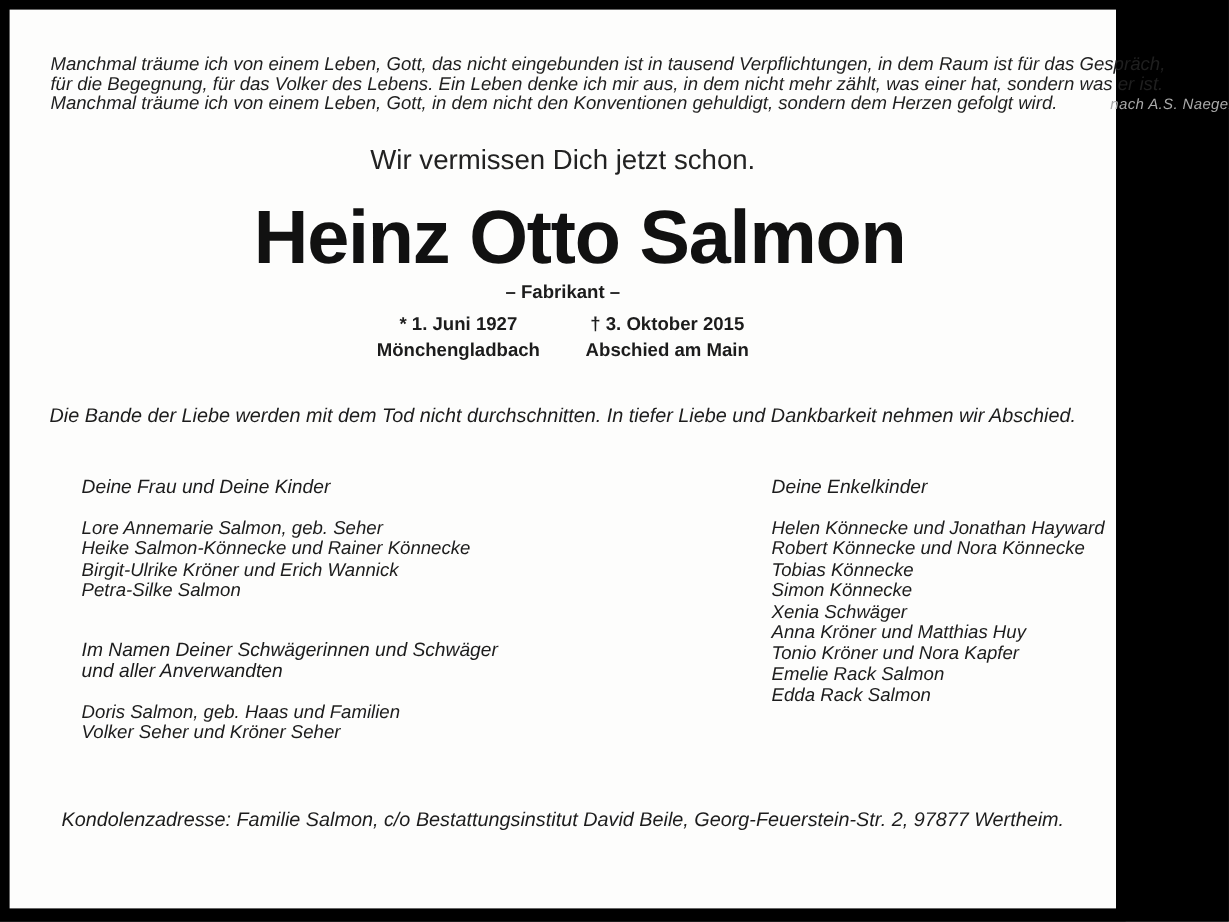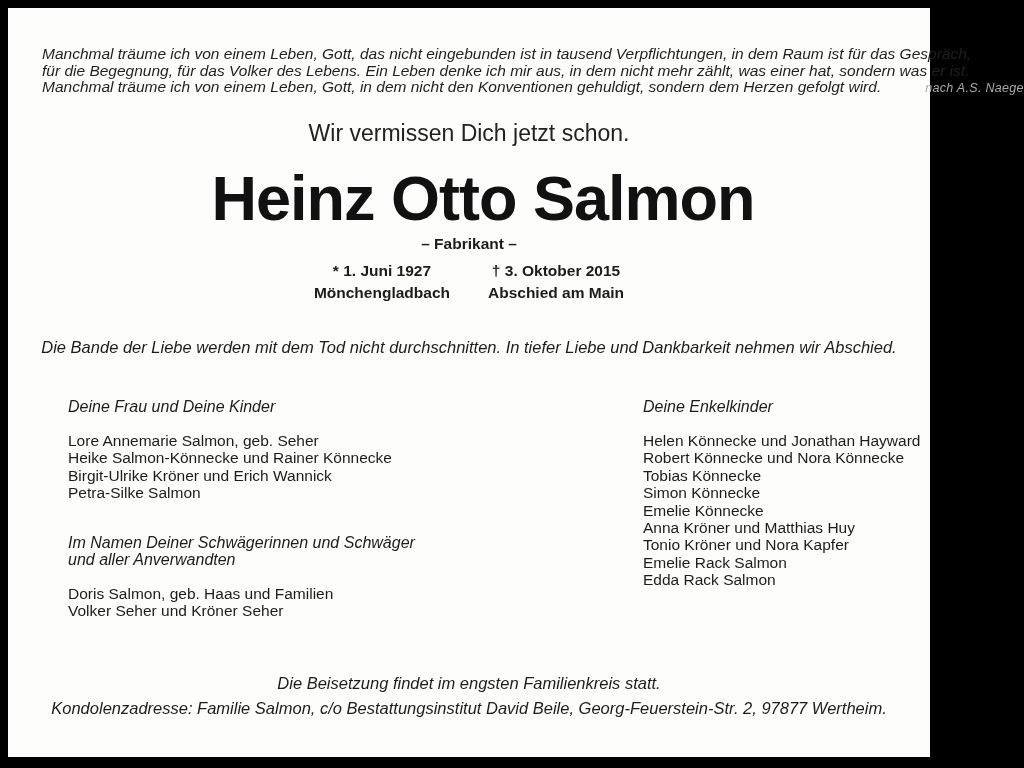--- a/index.html
+++ b/index.html
@@ -76,21 +76,21 @@
   }
   
   .col { position: absolute; font-size: 15.5px; line-height: 17.4px; }
   .group-header {
     position: absolute;
     font-style: italic;
     font-size: 16px;
     line-height: 17.4px;
     white-space: nowrap;
   }
-  .names { position: absolute; white-space: nowrap; }
+  .names { position: absolute; white-space: nowrap; font-style: italic; }
   .names div { height: 17.4px; }
   .hdr-family { left: 60px; top: 390px; }
   .names-family { left: 60px; top: 424px; }
   .hdr-relatives { left: 60px; top: 526px; }
   .names-relatives { left: 60px; top: 577px; }
   .hdr-grandchildren { left: 635px; top: 390px; }
   .names-grandchildren { left: 635px; top: 424px; }
   
   .footer {
     position: absolute;
@@ -146,26 +146,25 @@
       <div>Doris Salmon, geb. Haas und Familien</div>
       <div>Volker Seher und Kröner Seher</div>
     </div>
 
     <div class="group-header hdr-grandchildren">Deine Enkelkinder</div>
     <div class="names names-grandchildren col">
       <div>Helen Könnecke und Jonathan Hayward</div>
       <div>Robert Könnecke und Nora Könnecke</div>
       <div>Tobias Könnecke</div>
       <div>Simon Könnecke</div>
-      <div>Emelie Könnecke</div>
+      <div>Xenia Schwäger</div>
       <div>Anna Kröner und Matthias Huy</div>
       <div>Tonio Kröner und Nora Kapfer</div>
       <div>Emelie Rack Salmon</div>
       <div>Edda Rack Salmon</div>
     </div>
 
     <div class="footer">
-      <div>Die Beisetzung findet im engsten Familienkreis statt.</div>
       <div>Kondolenzadresse: Familie Salmon, c/o Bestattungsinstitut David Beile, Georg-Feuerstein-Str. 2, 97877 Wertheim.</div>
     </div>
 
   </div>
 </div>
 
 </body></html>

